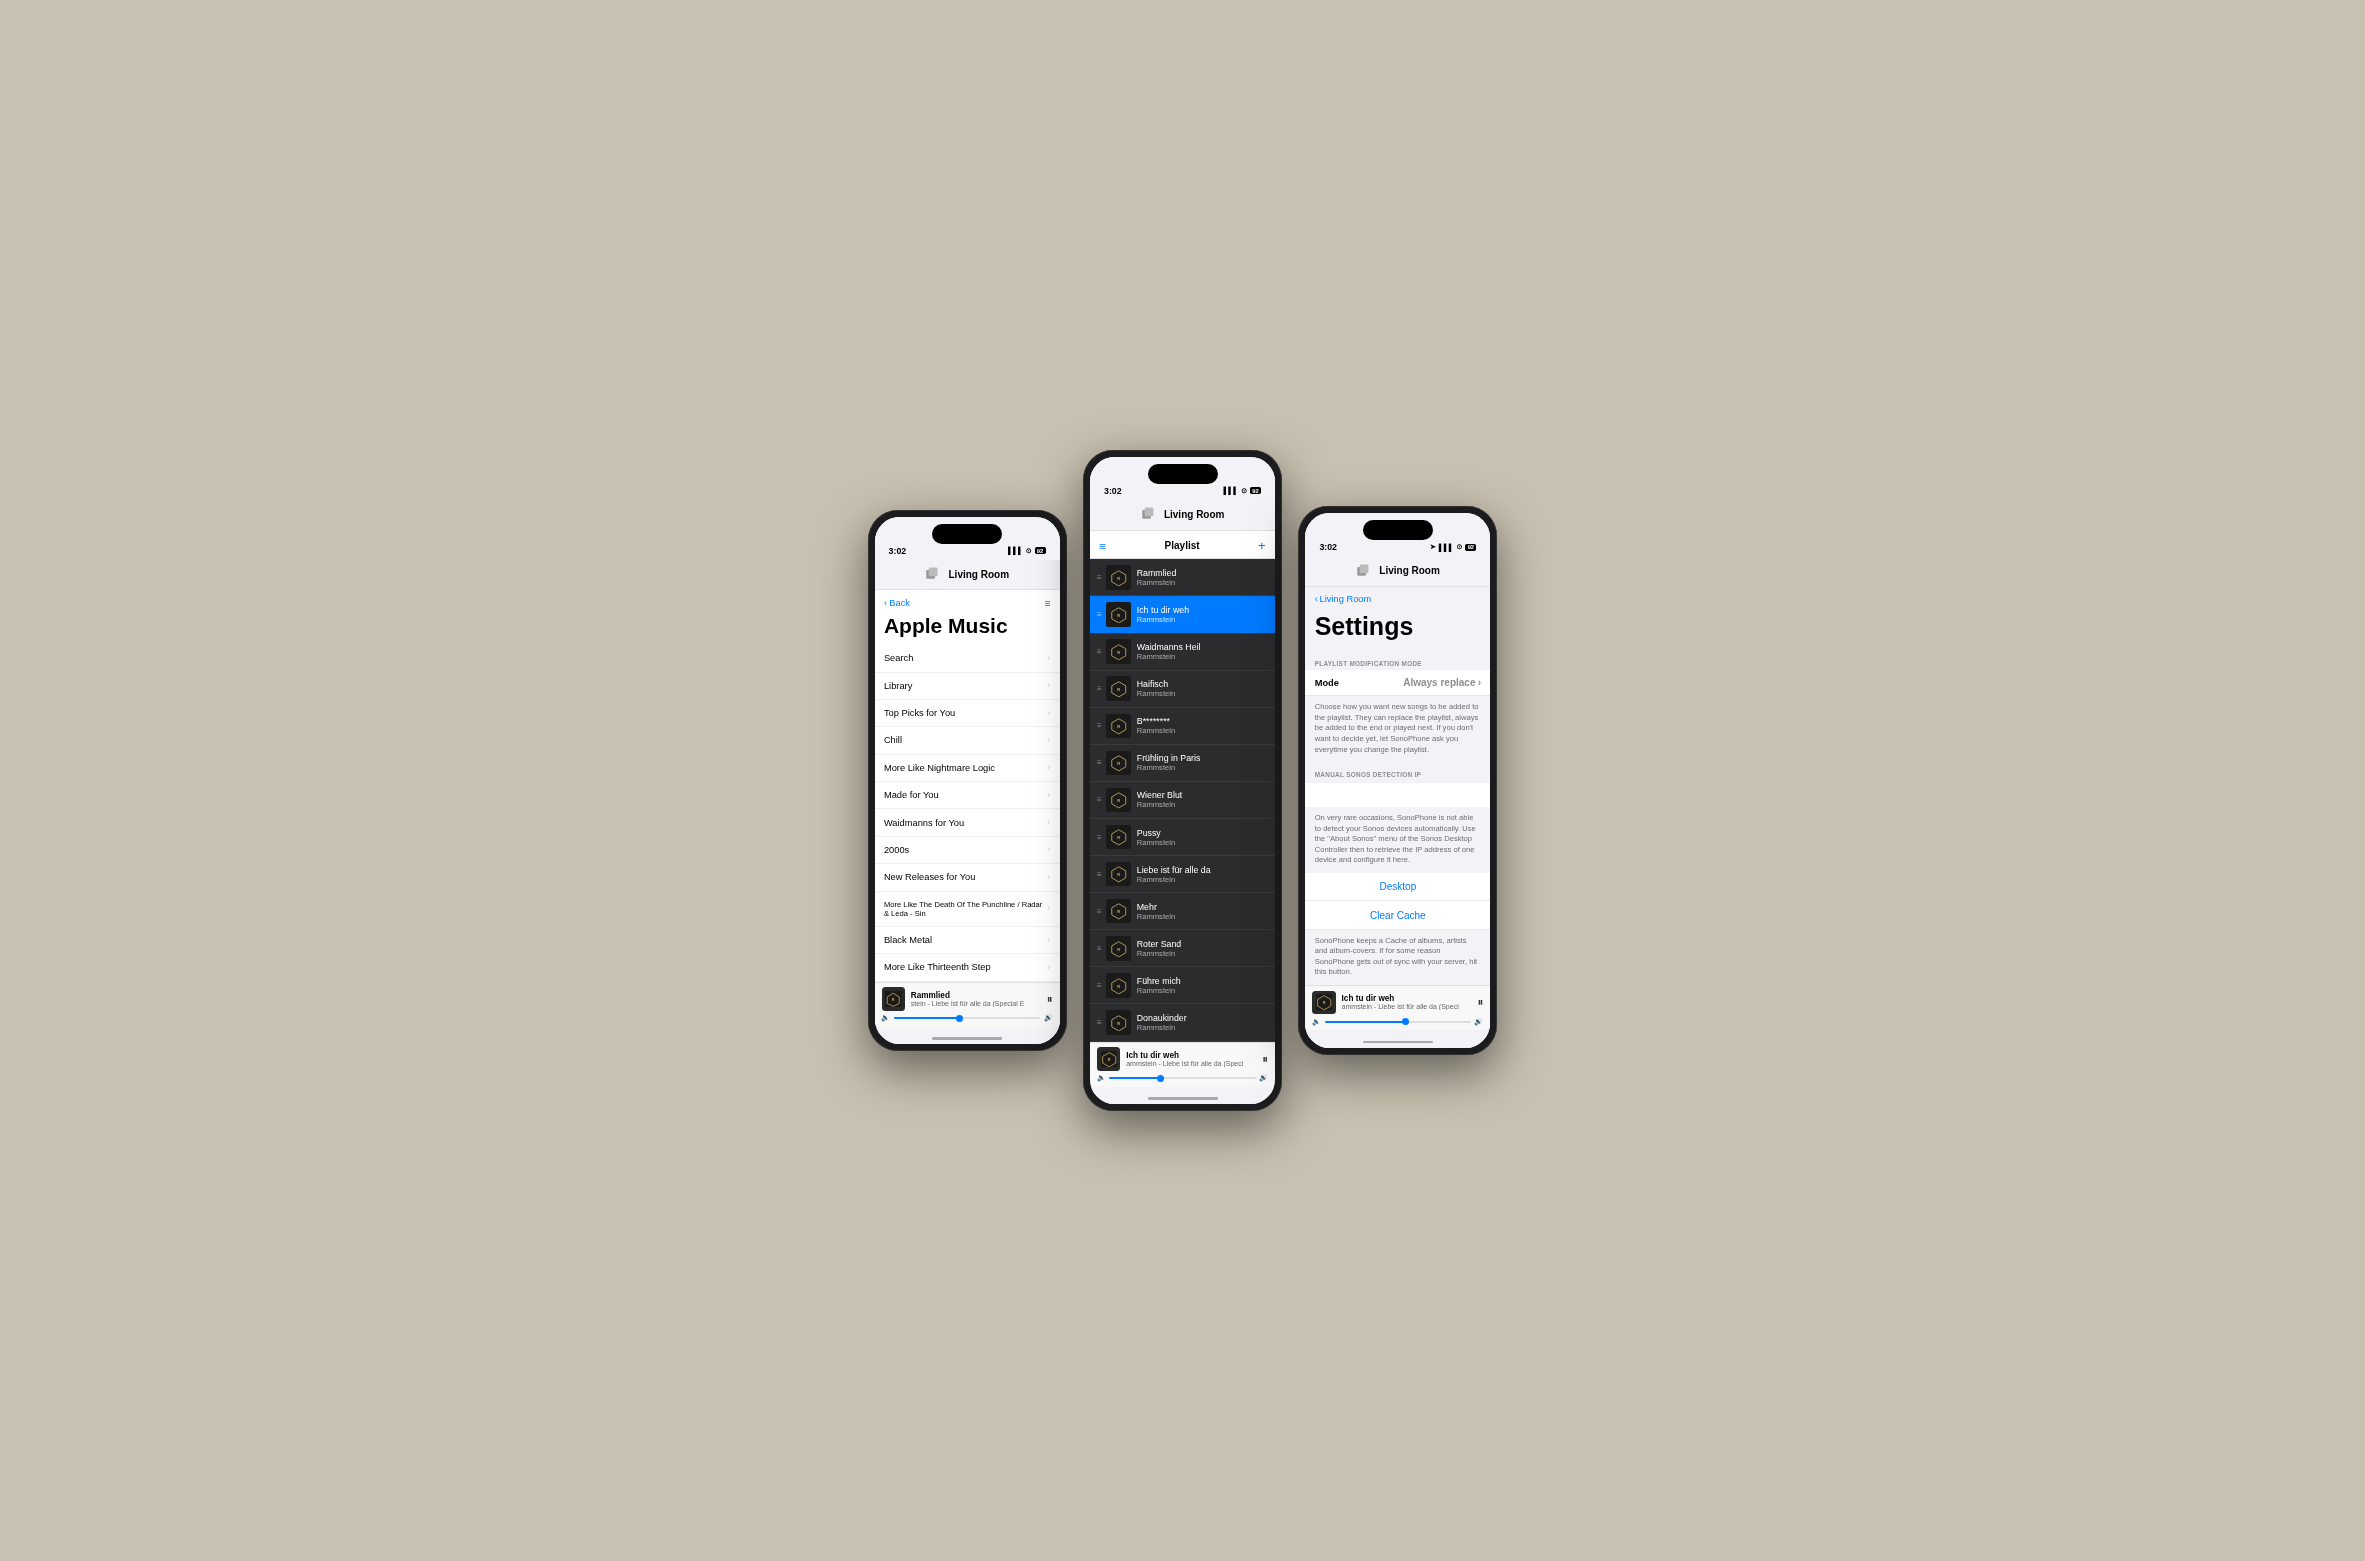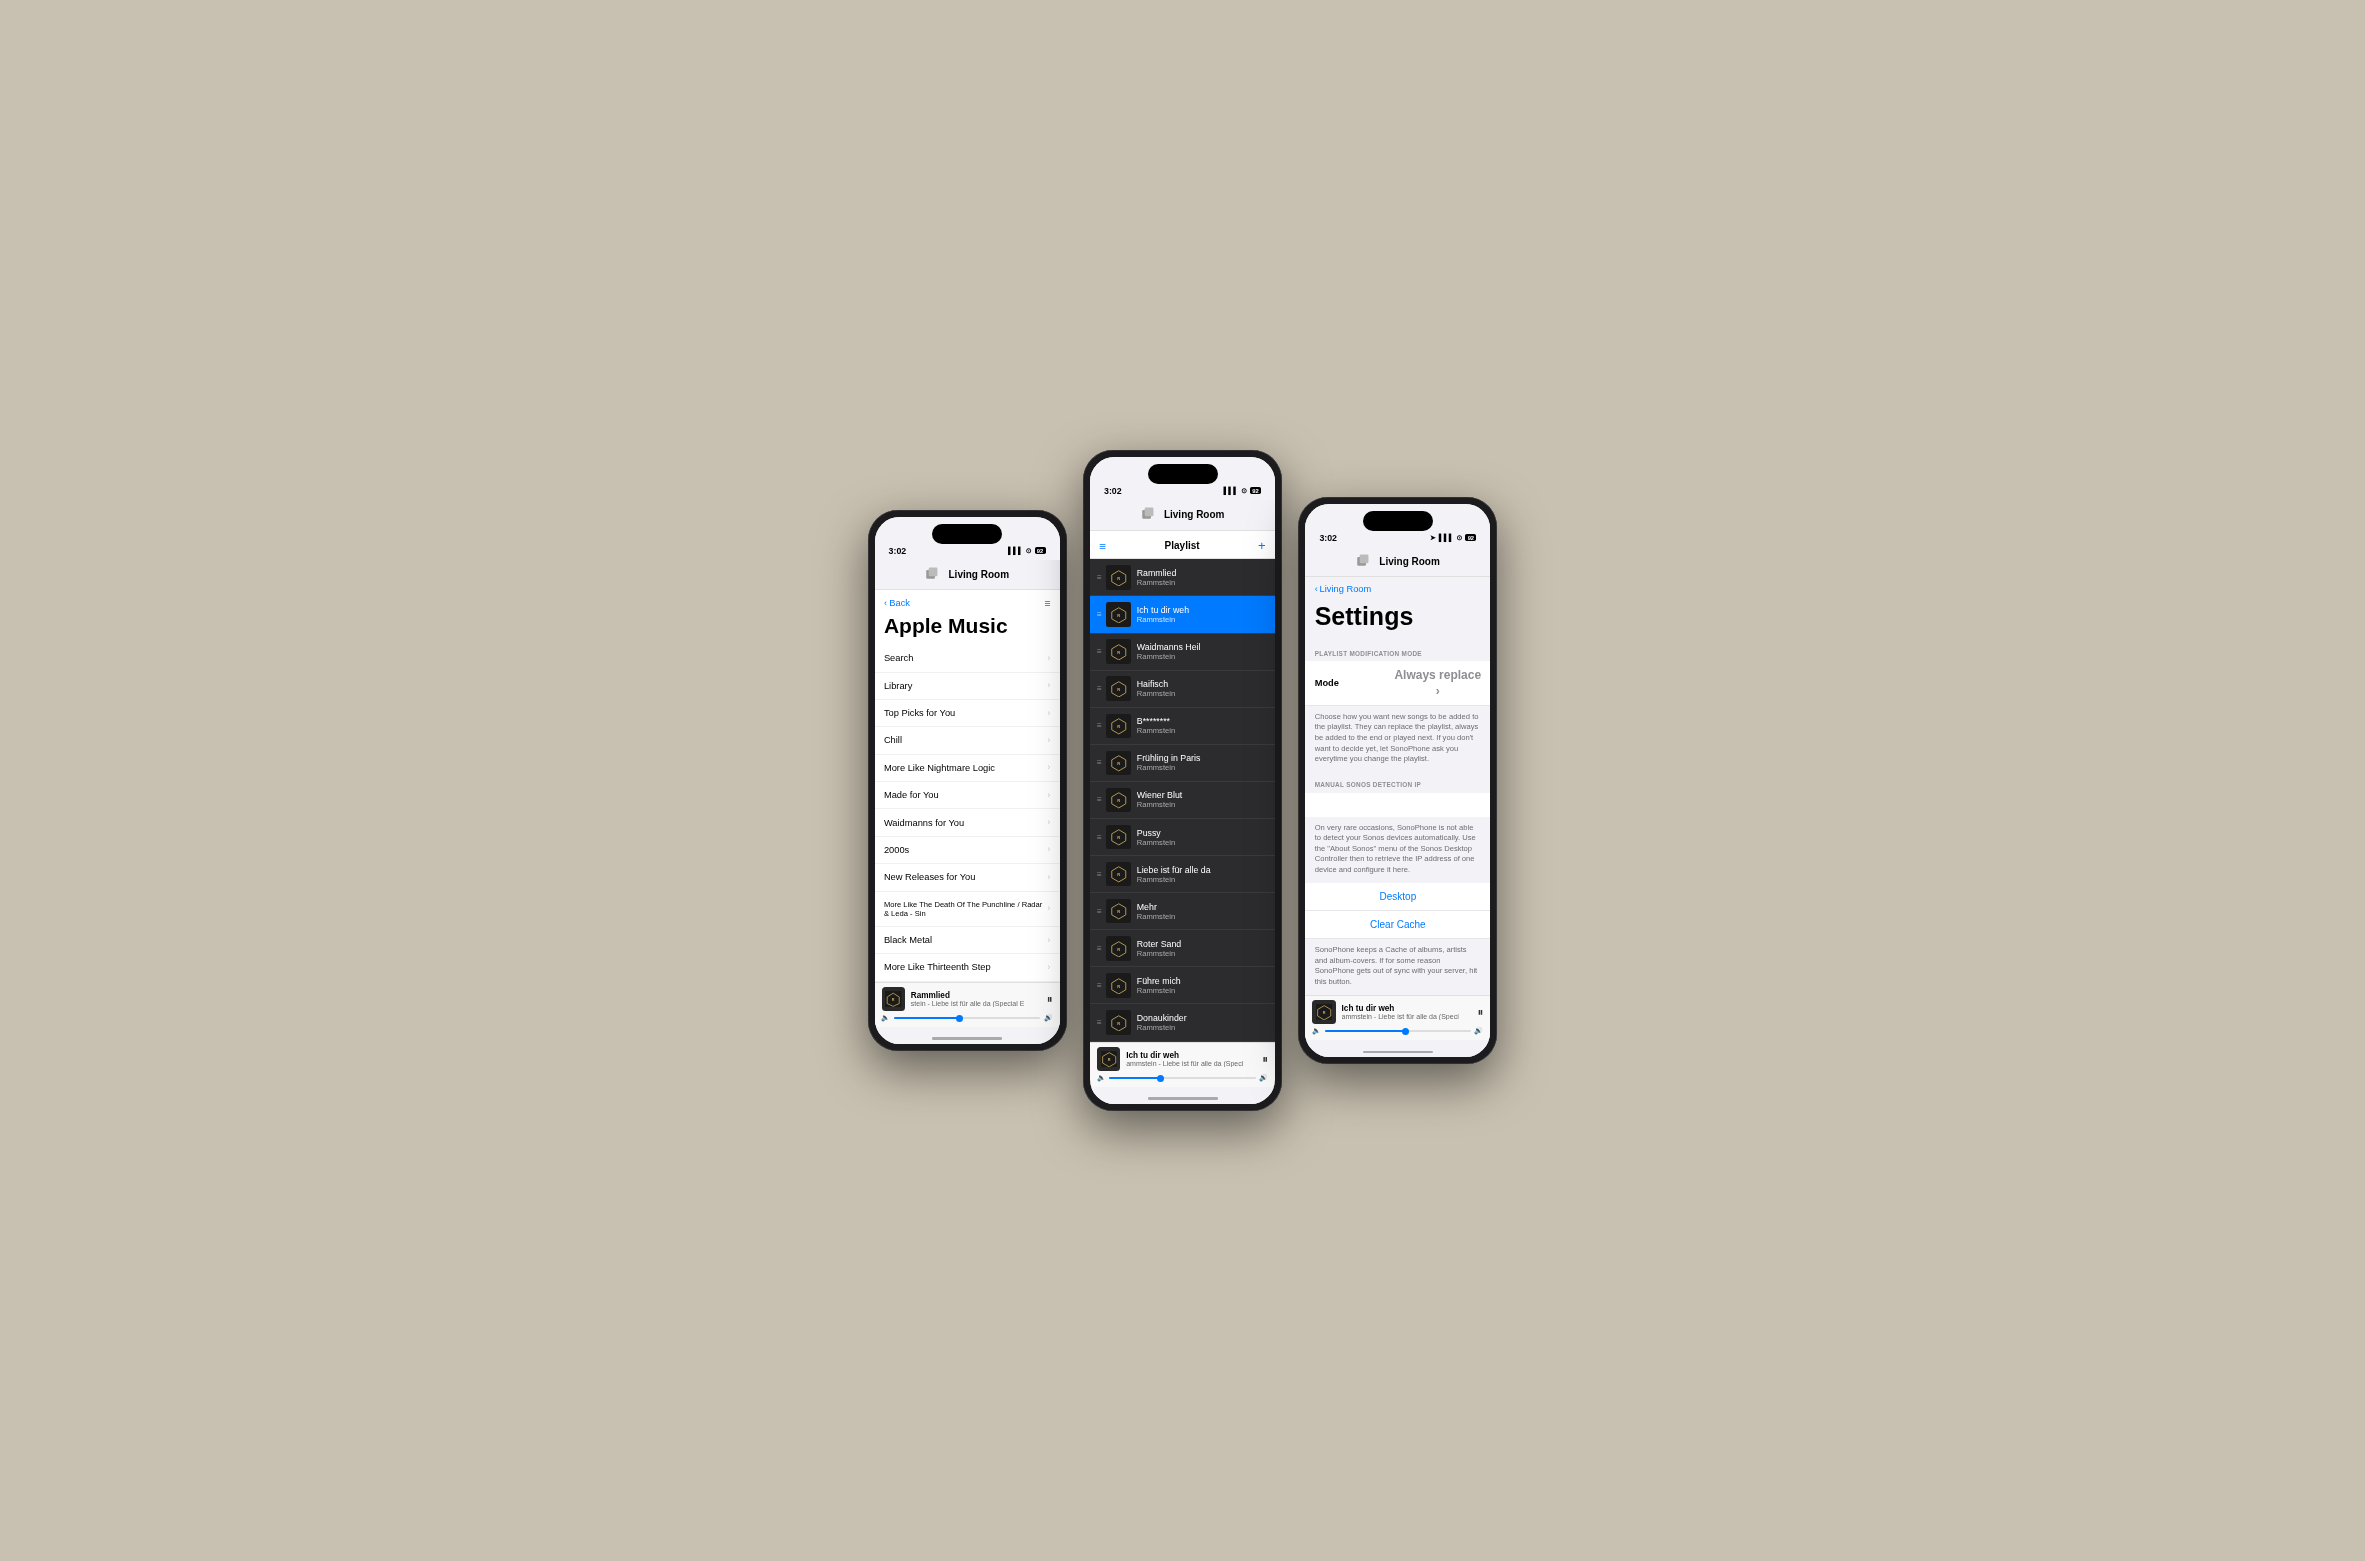--- a/index.html
+++ b/index.html
@@ -442,22 +442,21 @@
     .settings-row-label {
       font-size: 9.3px;
       color: #000;
     }
 
     .settings-row-value {
       display: flex;
       align-items: center;
       gap: 2.3px;
       color: #8e8e93;
-      font-size: 12px;
-      flex-direction: column;
+      font-size: 10px;
     }
 
     .settings-description {
       font-size: 7.6px;
       color: #6d6d72;
       padding: 5.8px 9.3px 7px;
       line-height: 1.4;
     }
 
     .settings-input-section {

